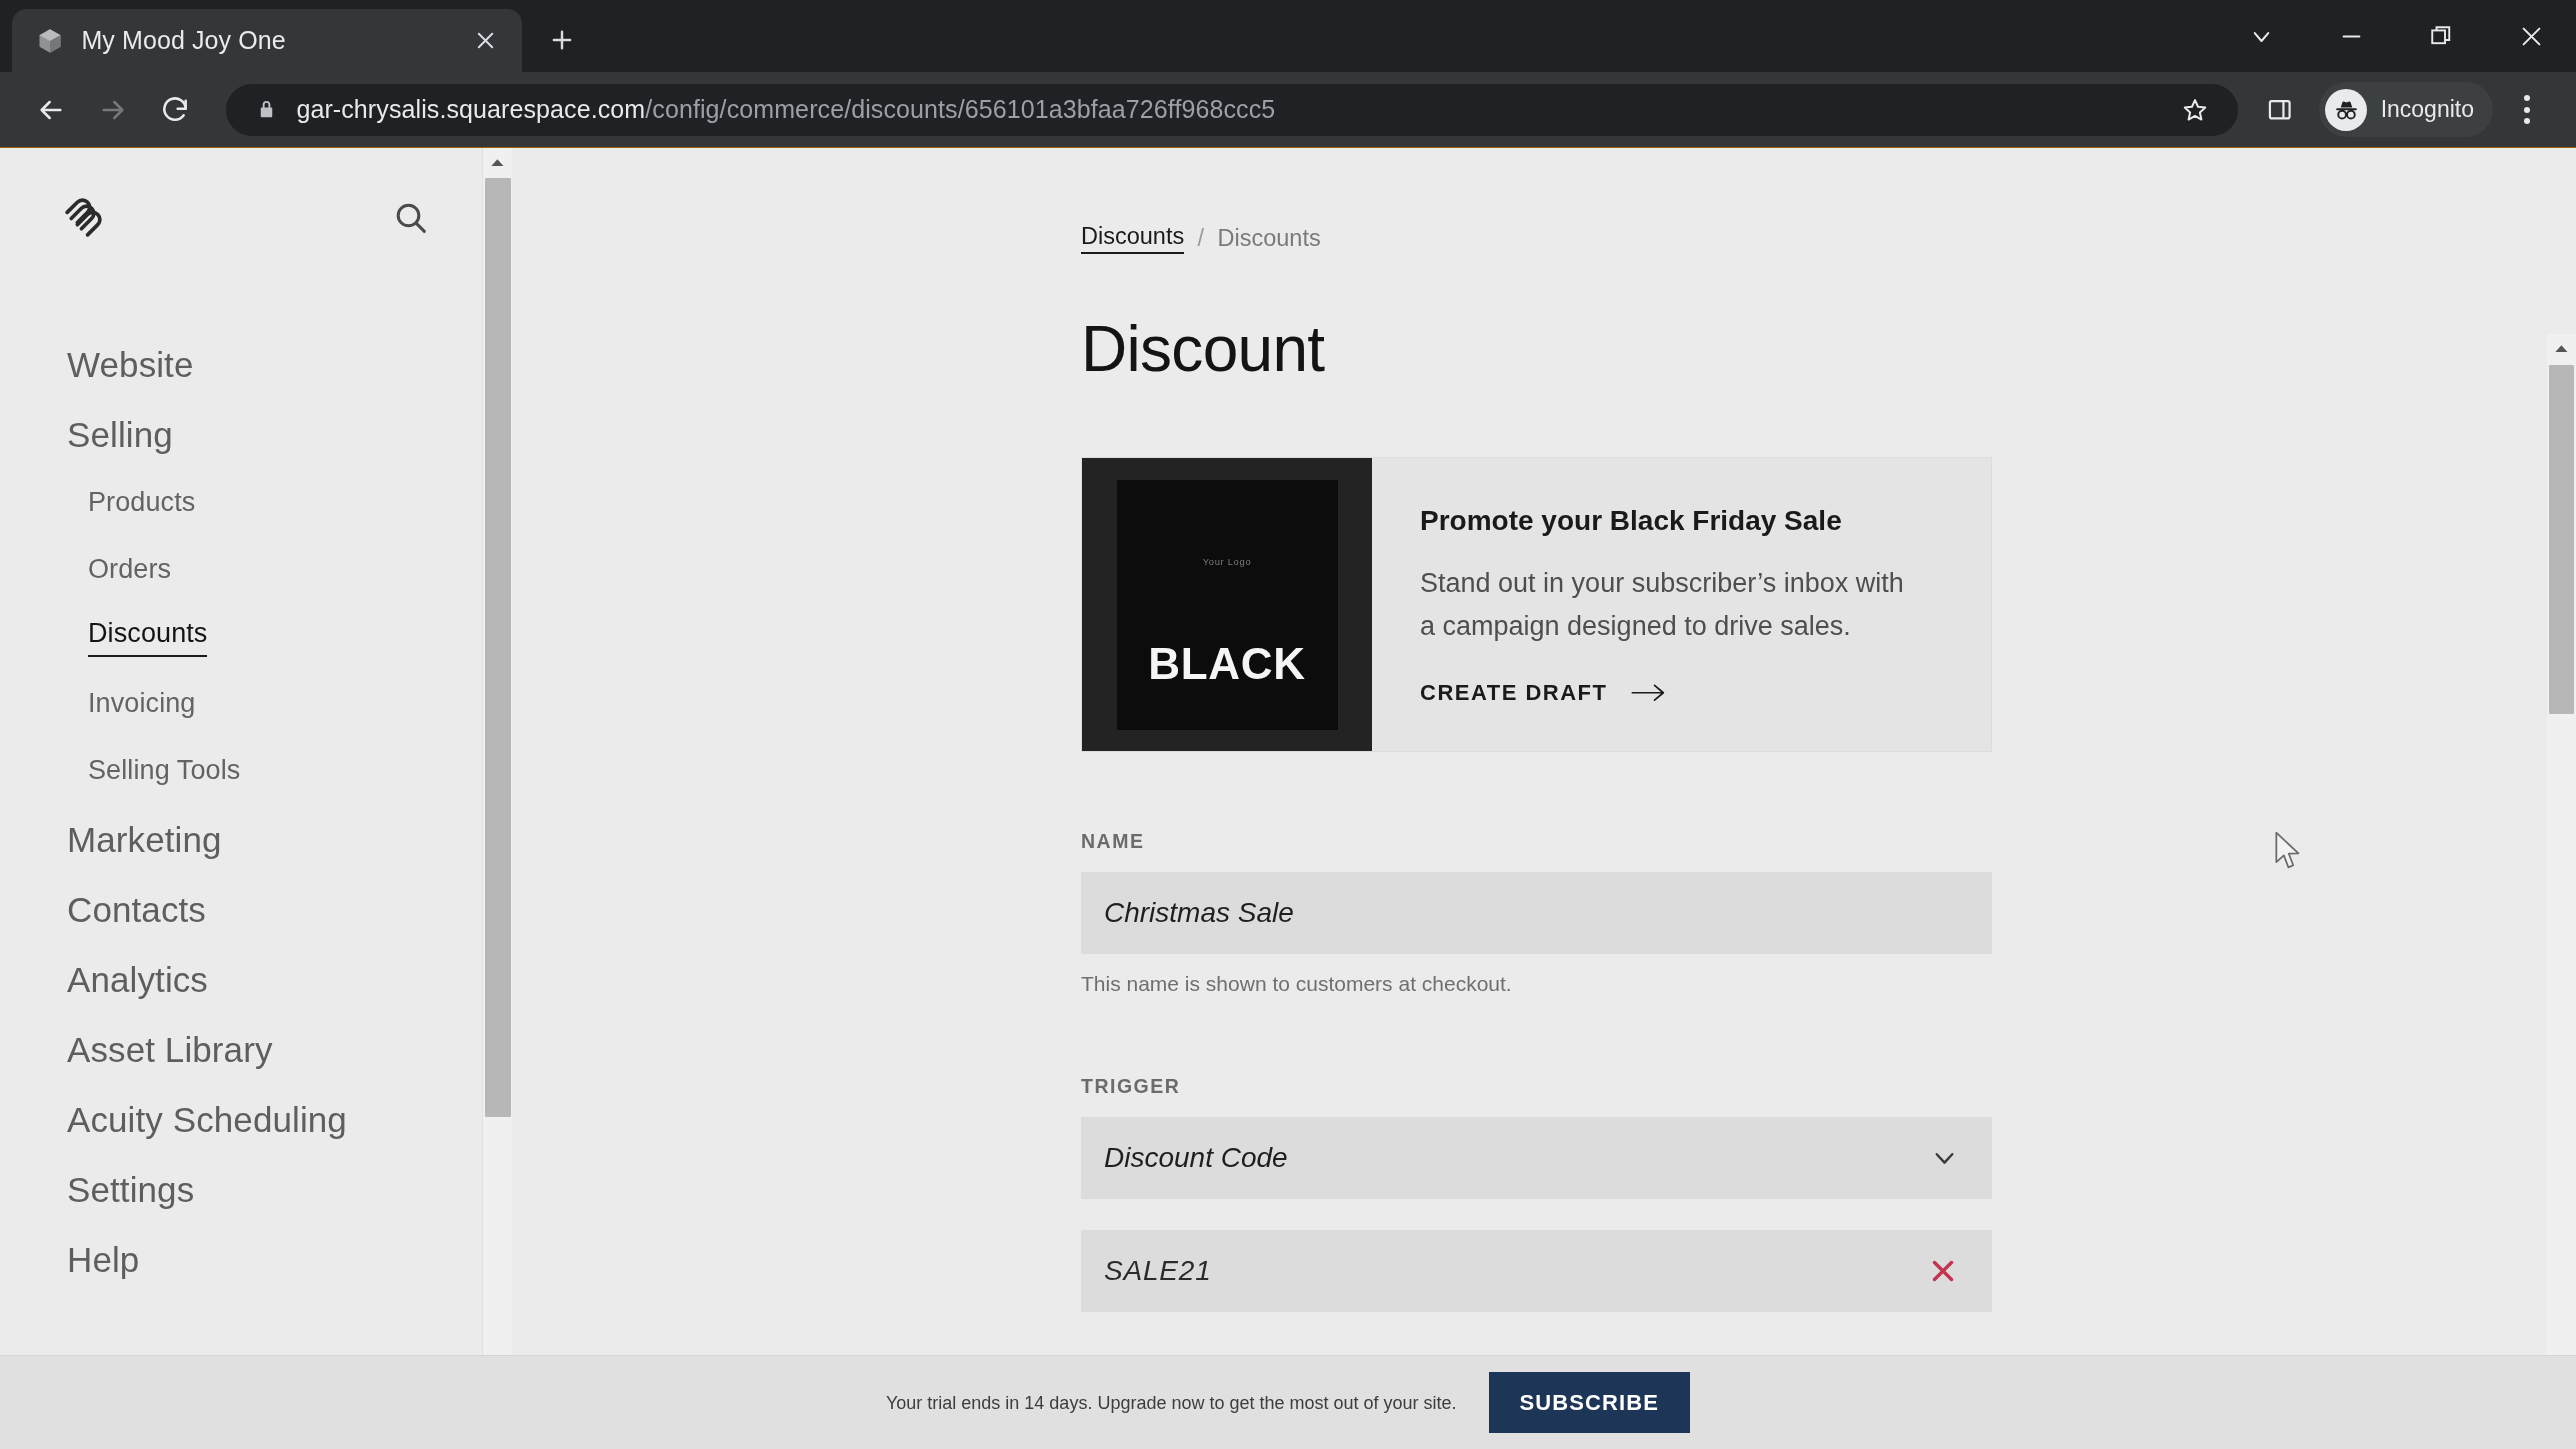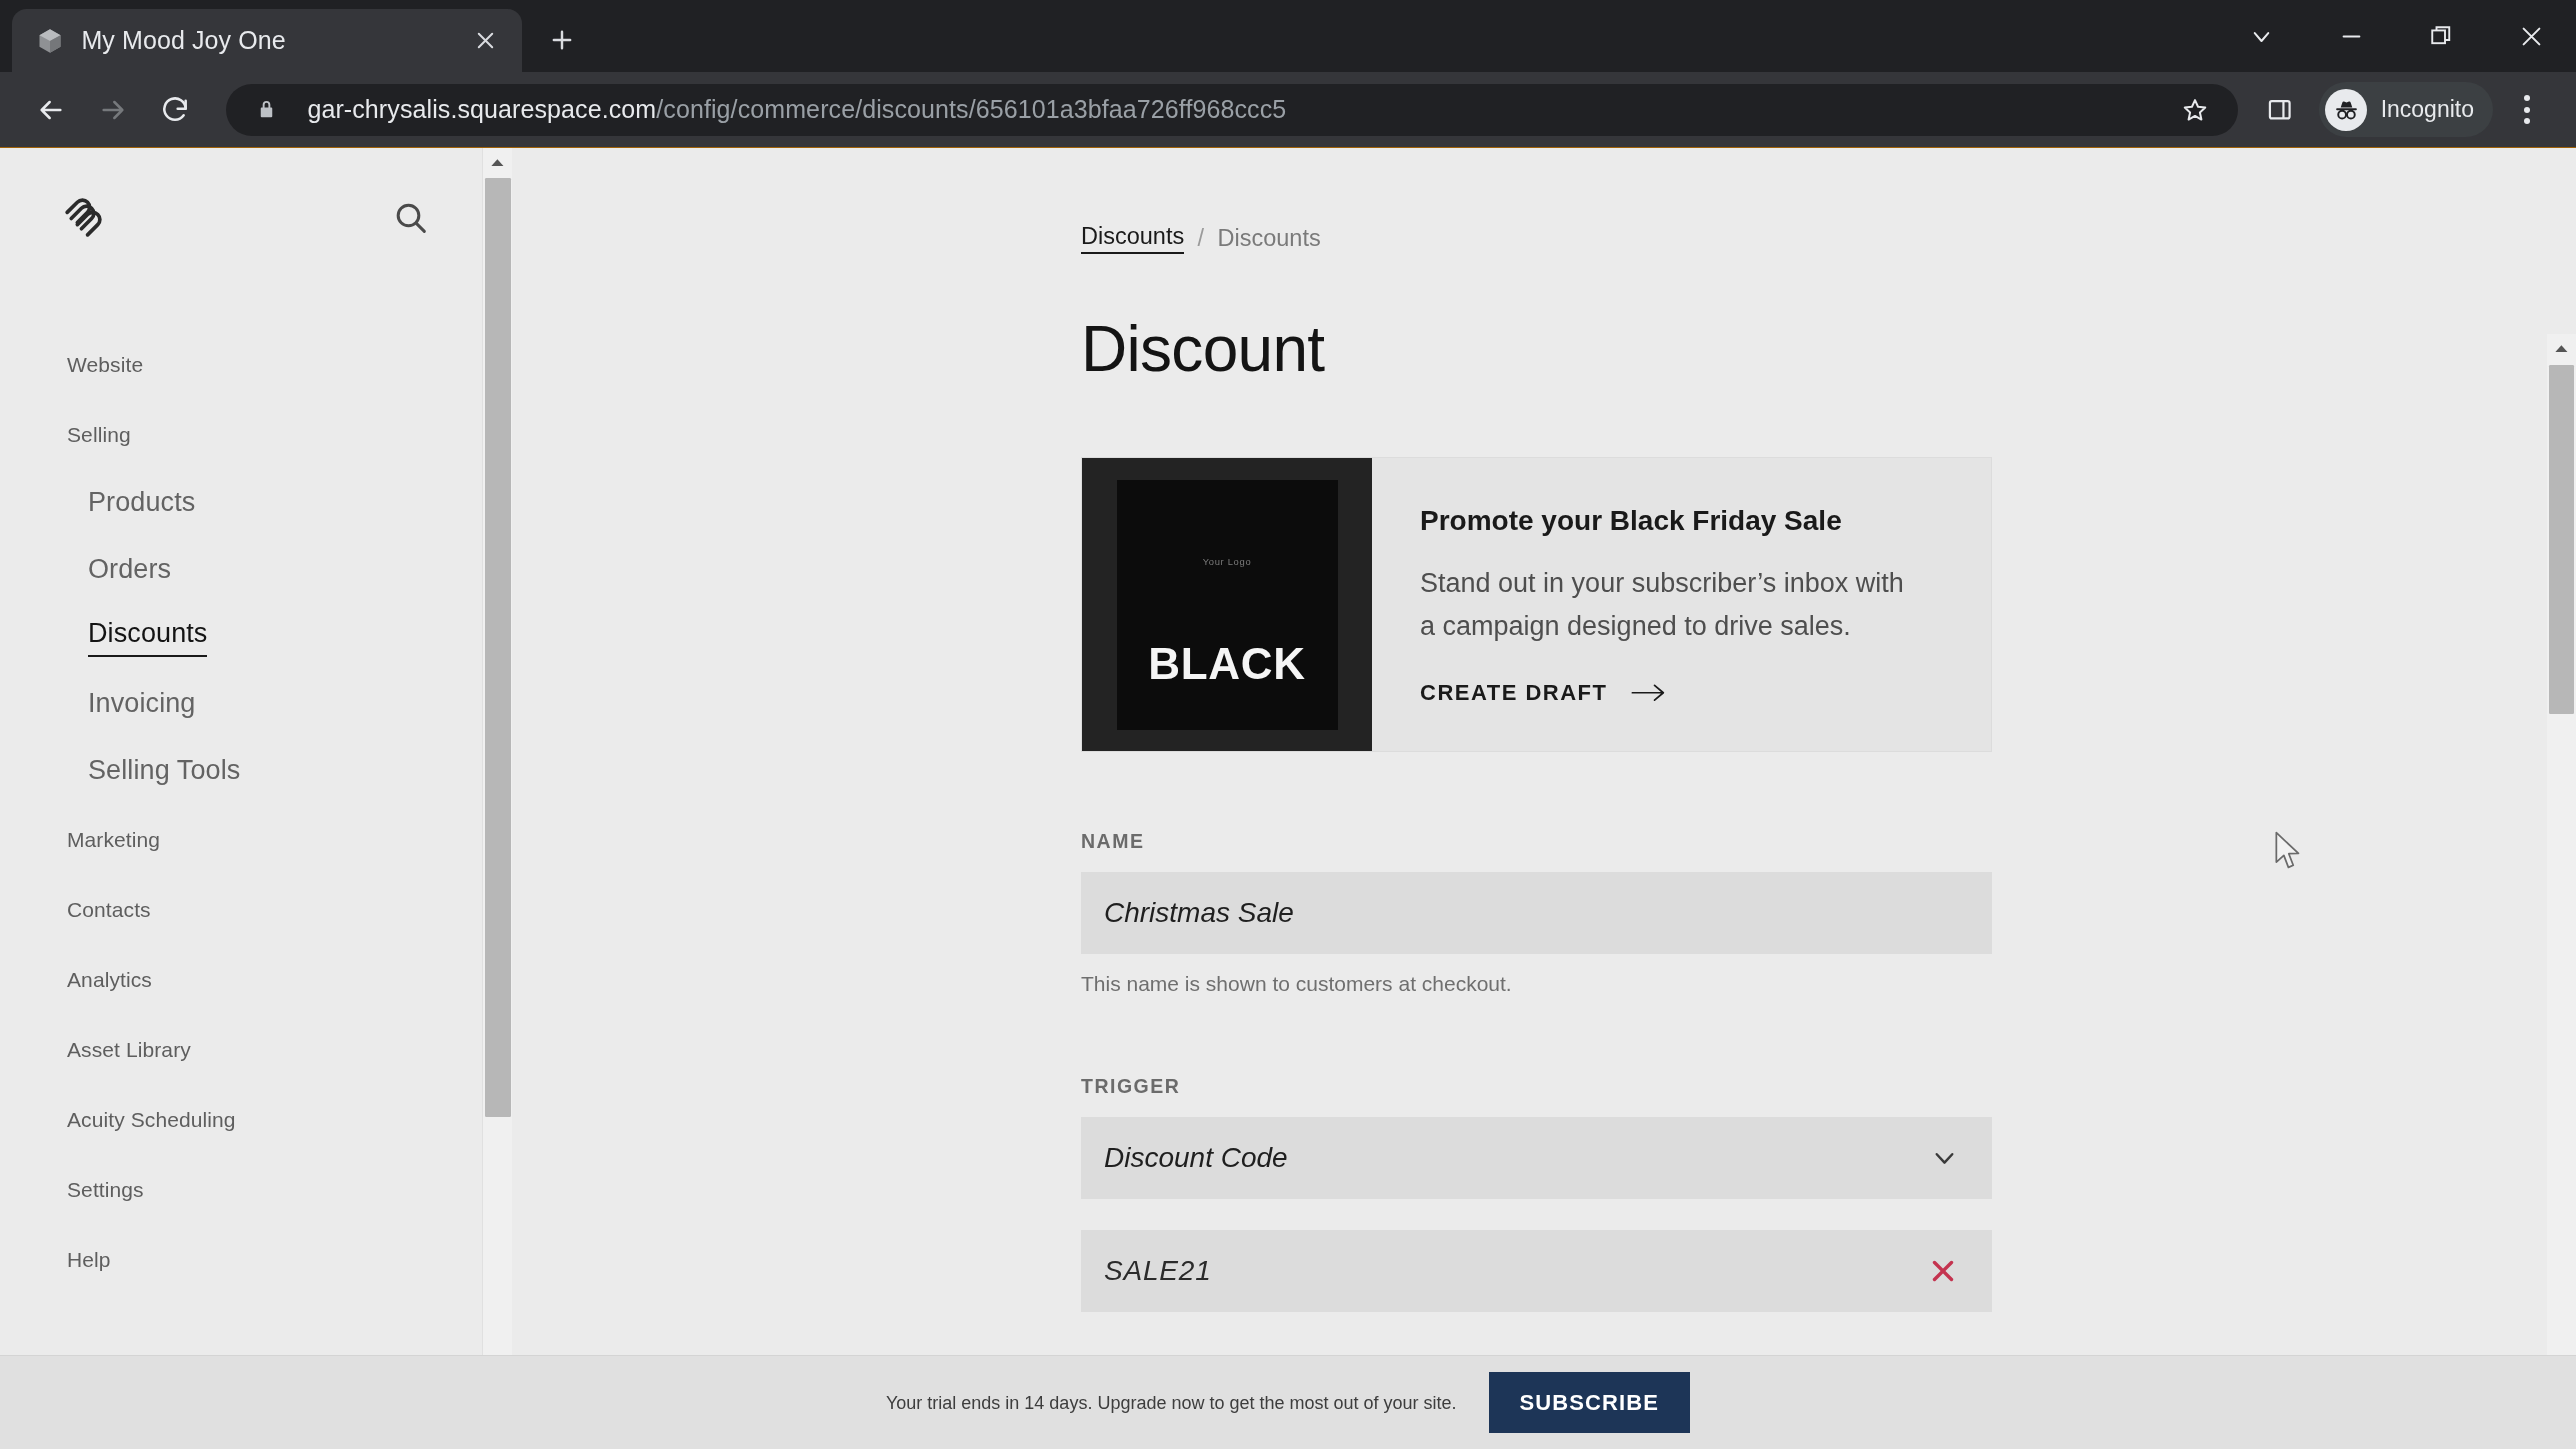--- a/index.html
+++ b/index.html
@@ -73,21 +73,20 @@
     width: 62px; height: 62px; flex: 0 0 62px;
     display: flex; align-items: center; justify-content: center;
     border-radius: 50%;
   }
   .omnibox {
     flex: 1 1 auto; height: 52px; margin: 0 12px 0 20px;
     background: #202124; border-radius: 27px;
     display: flex; align-items: center;
     padding: 0 23px 0 23px;
     min-width: 0;
-    gap: 11px;
   }
   .omnibox .lock { flex: 0 0 34px; display:flex; align-items:center; justify-content:center; }
   .url-text {
     flex: 1 1 auto; margin-left: 13.4px;
     font-size: 25px; line-height: 29.5px; color: #9aa0a6;
     white-space: nowrap; overflow: hidden; letter-spacing: 0.1px;
   }
   .url-text .host { color: #e8eaed; }
   .star-btn { flex: 0 0 40px; display: flex; align-items:center; justify-content:center; }
 
@@ -131,21 +130,21 @@
   }
   .sb-top {
     display: flex; align-items: center; justify-content: space-between;
     padding: 44px 48px 0 59px;
   }
   .sq-logo { width: 51px; height: 51px; }
   .sb-search { width: 43px; height: 43px; display:flex; align-items:center; justify-content:center; }
 
   .sb-nav { padding-top: 86px; }
   .sb-item {
-    font-size: 21px; line-height: 35px;
+    font-size: 35px; line-height: 35px;
     color: #5e5e5e;
     padding: 0 0 0 67px;
     height: 70px; display: flex; align-items: center;
     letter-spacing: 0.1px;
   }
   .sb-item.sub { padding-left: 88px; font-size: 27px; color: #636363; height: 67px; }
   .sb-item.active-sub {
     color: #141414;
   }
   .sb-item.active-sub span {

